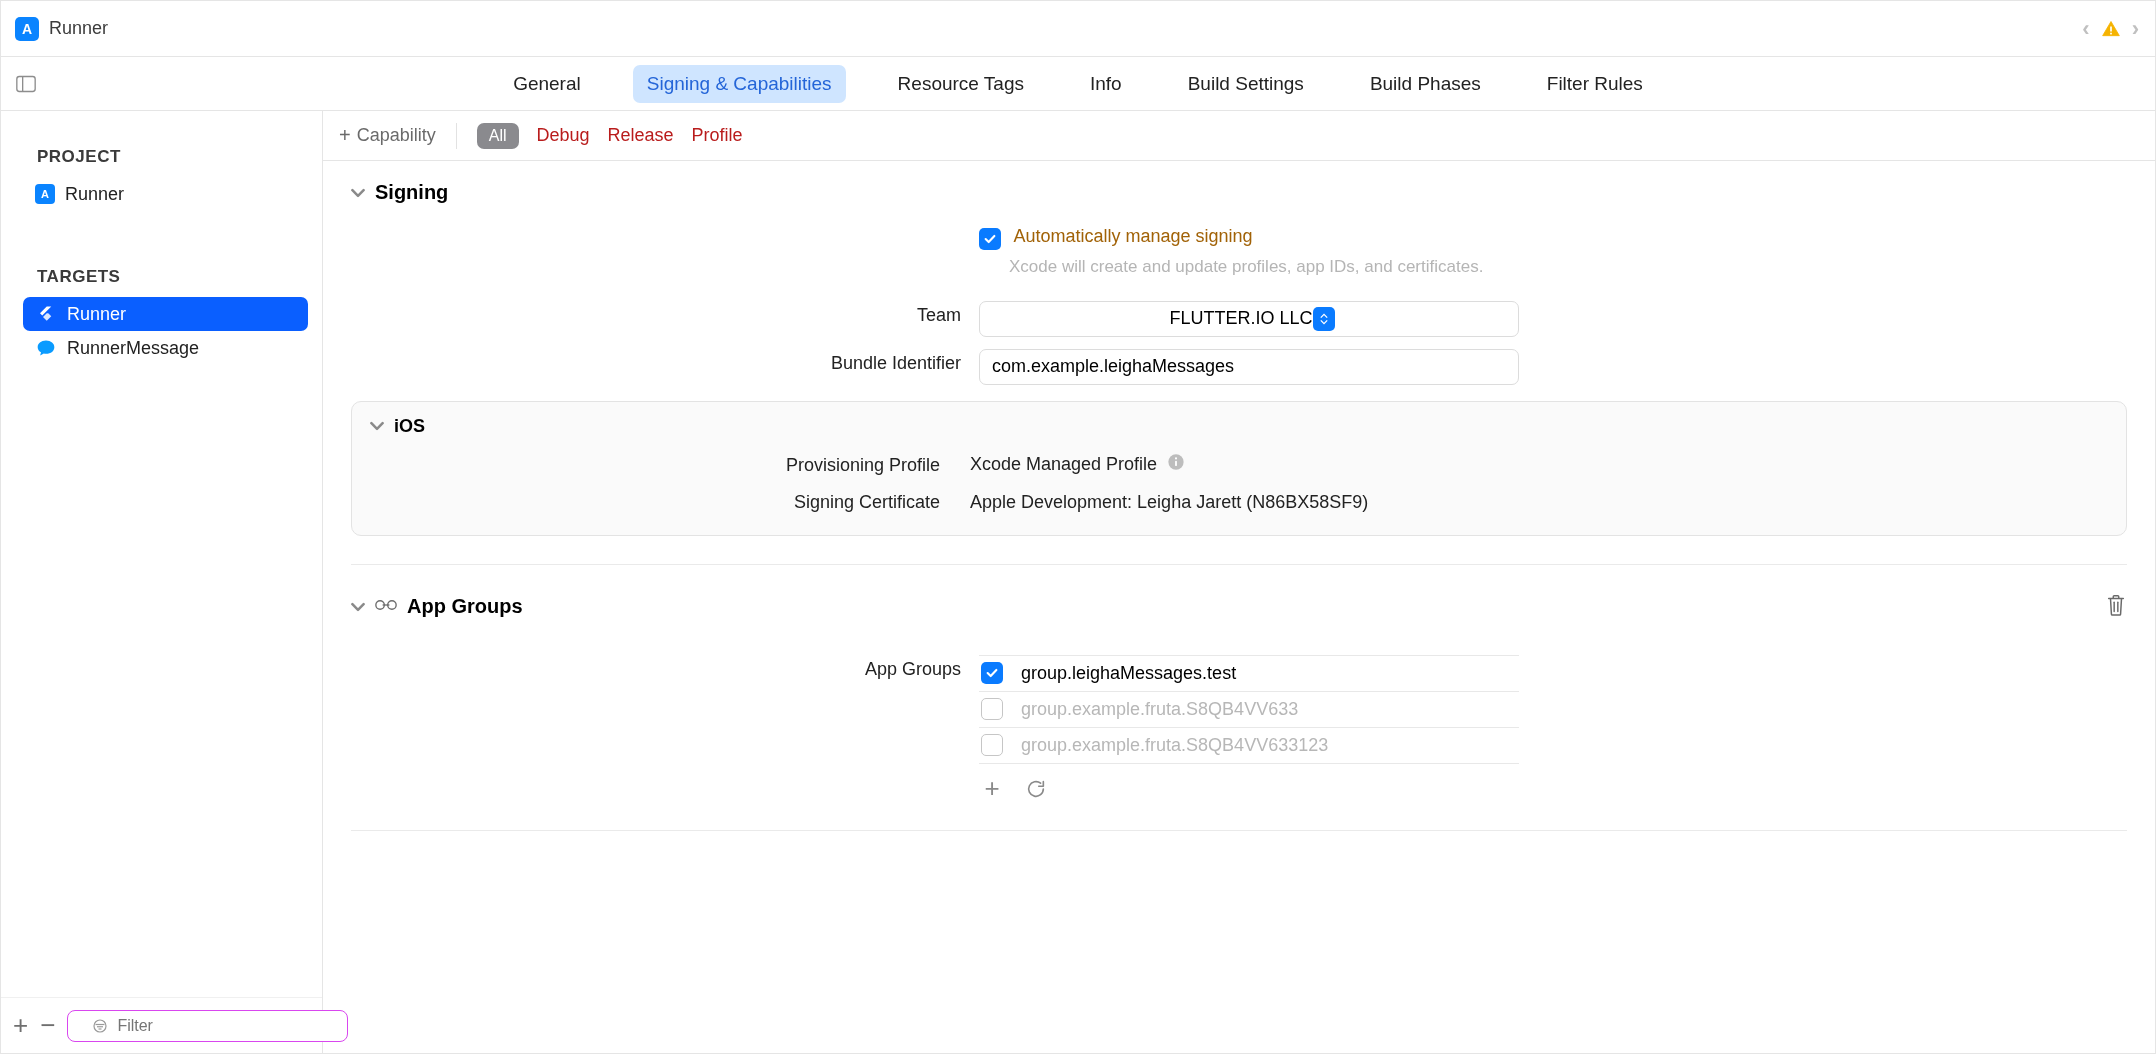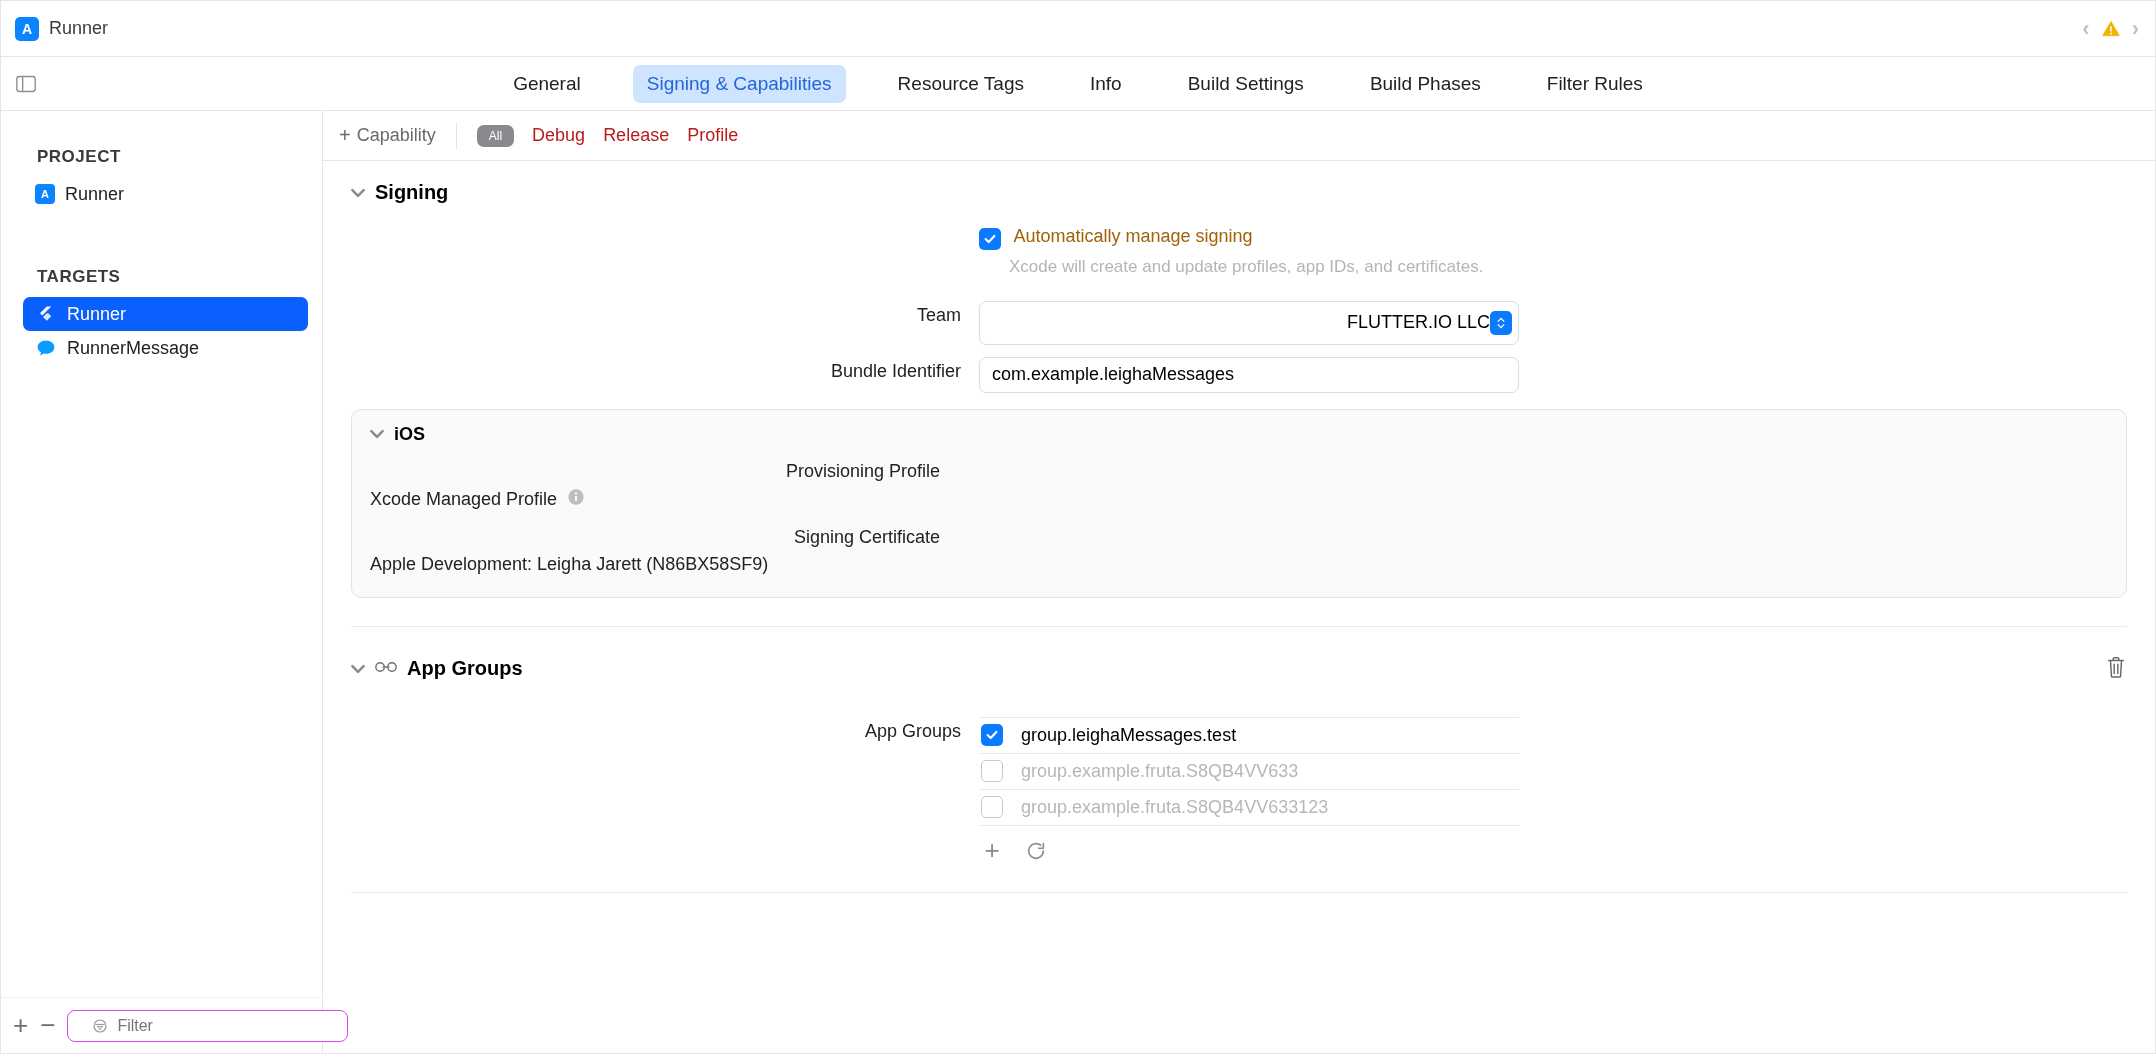--- a/index.html
+++ b/index.html
@@ -44,21 +44,21 @@
 .sidebar-footer { height: 56px; border-top: 1px solid #f0f0f0; display: flex; align-items: center; gap: 12px; padding: 0 12px; }
 .sf-btn { font-size: 26px; color: #6f6f6f; width: 28px; text-align: center; cursor: default; }
 .filter-field { flex: 1; height: 32px; border: 1px solid #d946ef; border-radius: 8px; background: #fff; display: flex; align-items: center; gap: 8px; padding: 0 23px; color: #9a9a9a; }
 .filter-field input { border: none; outline: none; flex: 1; font-size: 16px; background: transparent; }
 .filter-icon { width: 18px; height: 18px; }
 
 
 .main { flex: 1; display: flex; flex-direction: column; min-width: 0; }
 .capbar { height: 50px; border-bottom: 1px solid #e5e5e5; display: flex; align-items: center; gap: 18px; padding: 0 16px; font-size: 18px; color: #333; }
 .capbar .addcap { display: flex; align-items: center; gap: 6px; color: #6a6a6a; }
-.capbar .pill { background: #8a8a8e; color: #fff; border-radius: 7px; padding: 4px 12px; font-size: 12px; }
+.capbar .pill { background: #8a8a8e; color: #fff; border-radius: 7px; padding: 4px 12px; font-size: 16px; }
 .capbar .divider { width: 1px; height: 26px; background: #e2e2e2; margin: 0 2px; }
 .capbar .config { color: #b91c1c; }
 
 .editor { flex: 1; overflow: auto; padding: 20px 28px 40px 28px; }
 .section { margin-bottom: 26px; }
 .section-row { display: flex; align-items: center; gap: 10px; }
 .disclosure { color: #808080; display: inline-flex; align-items: center; }
 .disclosure svg { width: 14px; height: 14px; }
 .section-title { font-weight: 700; font-size: 20px; }
 .section-title-row .spacer { flex: 1; }
@@ -70,31 +70,31 @@
 .form-row .label { width: 610px; text-align: right; font-size: 18px; color: #222; padding-top: 4px; }
 .form-row .control { width: 540px; }
 
 .checkbox { width: 22px; height: 22px; border-radius: 5px; display: inline-flex; align-items: center; justify-content: center; margin-right: 8px; vertical-align: -4px; }
 .checkbox.checked { background: #0a7bff; }
 .checkbox.unchecked { background: #fff; border: 1.5px solid #c6c6c6; }
 .checkbox svg { width: 14px; height: 14px; }
 .check-label { font-size: 18px; color: #a16207; }
 .subnote { color: #b5b5b5; font-size: 17px; margin: 6px 0 10px 30px; max-width: 520px; line-height: 1.35; }
 
-.select { display: flex; align-items: center; justify-content: flex-end; border: 1px solid #dcdcdc; border-radius: 7px; height: 44px; padding: 0 6px 0 12px; background: #fff; }
+.select { display: flex; align-items: center; justify-content: center; border: 1px solid #dcdcdc; border-radius: 7px; height: 36px; padding: 0 6px 0 12px; background: #fff; }
 .select .text { font-size: 18px; }
 .select .stepper { width: 22px; height: 24px; border-radius: 5px; background: #0a7bff; display: flex; flex-direction: column; align-items: center; justify-content: center; color: #fff; }
 .select .stepper svg { width: 8px; height: 6px; }
 
 .textfield { border: 1px solid #dcdcdc; border-radius: 7px; height: 36px; padding: 0 12px; display: flex; align-items: center; }
 .textfield input { border: none; outline: none; font-size: 18px; width: 100%; }
 
 .ios-card { margin-top: 16px; border: 1px solid #e3e3e3; background: #fafafa; border-radius: 10px; padding: 14px 18px 22px 18px; }
 .ios-header { display: flex; align-items: center; gap: 10px; font-weight: 700; font-size: 18px; margin-bottom: 16px; }
-.kv { display: flex; align-items: flex-start; gap: 6px; margin-bottom: 16px; flex-direction: column; }
+.kv { display: flex; align-items: flex-end; gap: 30px; margin-bottom: 16px; }
 .kv .k { width: 570px; text-align: right; font-size: 18px; color: #222; }
 .kv .v { font-size: 18px; color: #222; display: flex; align-items: center; gap: 10px; }
 .info-icon svg { width: 18px; height: 18px; }
 
 .hr { height: 1px; background: #eaeaea; margin: 28px 0; }
 
 .appgroups-list { border-top: 1px solid #e8e8e8; }
 .ag-row { display: flex; align-items: center; gap: 10px; height: 36px; border-bottom: 1px solid #e8e8e8; padding: 0 2px; }
 .ag-row.disabled { color: #b7b7b7; }
 .ag-row .txt { font-size: 18px; }

